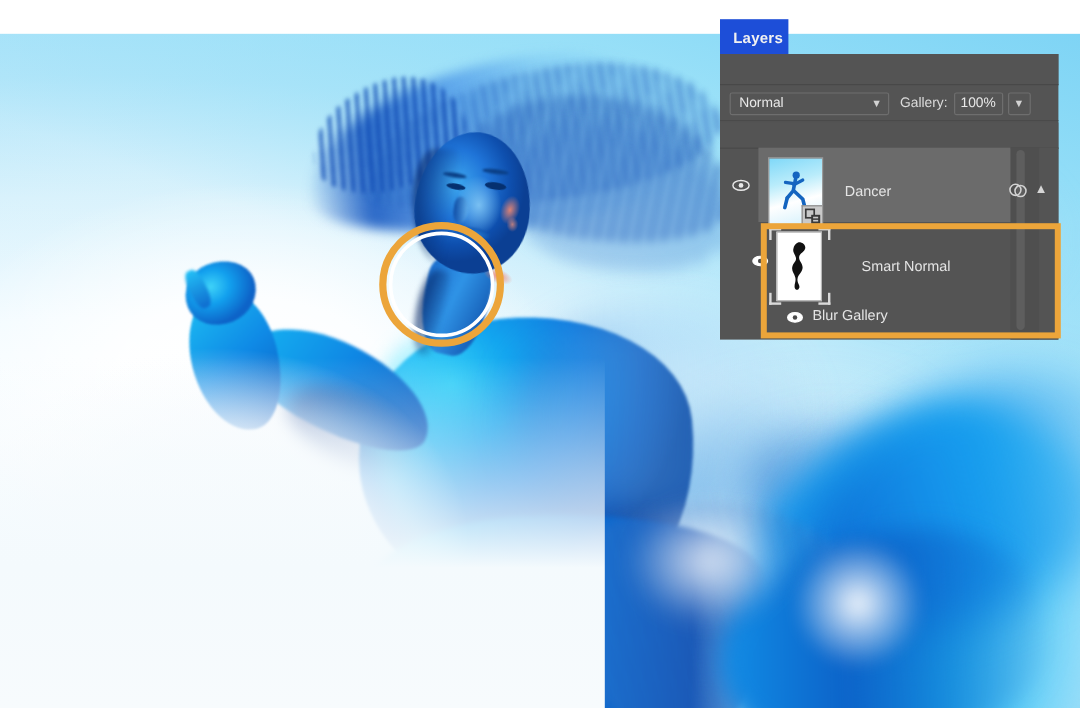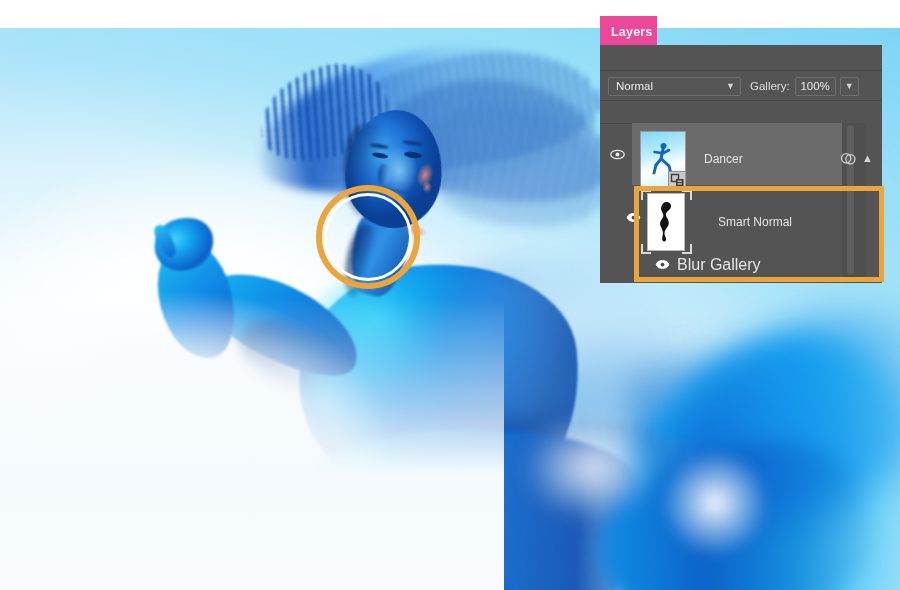--- a/index.html
+++ b/index.html
@@ -246,21 +246,21 @@
   #hl-outer{left:316px;top:185px;width:104px;height:104px;border:6px solid #eca53a;}
   #hl-inner{left:324px;top:193px;width:88px;height:88px;border:3px solid #ffffff;}
 
   
   #layers-panel{
     position:absolute;left:600px;top:45px;width:282px;height:238px;
     background:#545454;
   }
   #panel-tab{
     position:absolute;left:600px;top:16px;width:57px;height:31px;
-    background:#ec4899;
+    background:#1d4ed8;
     color:#f1f1f1;font-size:12.5px;font-weight:bold;
     display:flex;align-items:center;padding-left:11px;
     box-sizing:border-box;letter-spacing:.2px;
   }
   .panel-topband{
     position:absolute;left:0;top:0;width:282px;height:26px;background:#545454;
     border-bottom:1px solid #484848;box-sizing:border-box;
   }
   
   .blend-row{
@@ -318,21 +318,21 @@
 
   
   .sf-block{position:absolute;left:0;top:62px;width:282px;height:98px;}
   .thumb-mask{
     position:absolute;left:47px;top:8px;width:38px;height:58px;
     background:#ffffff;border:1px solid #b8b8b8;box-sizing:border-box;overflow:hidden;
   }
   .mask-corner{position:absolute;width:8px;height:8px;border:2px solid #d9d9d9;}
   #sf-label{left:118px;top:30px;}
   .blur-row{position:absolute;left:0;top:70px;width:282px;height:22px;}
-  #blurgallery-label{position:absolute;left:77px;top:1px;color:#e4e4e4;font-size:16px;}
+  #blurgallery-label{position:absolute;left:77px;top:1px;color:#e4e4e4;font-size:12px;}
 
   
   #highlight-box{
     position:absolute;left:634px;top:186px;width:250px;height:96px;
     border:5px solid #eca53a;box-sizing:border-box;pointer-events:none;
   }
   .topwhite{position:absolute;left:0;top:0;width:900px;height:28px;background:#ffffff;}
 </style>
 </head>
 <body>

